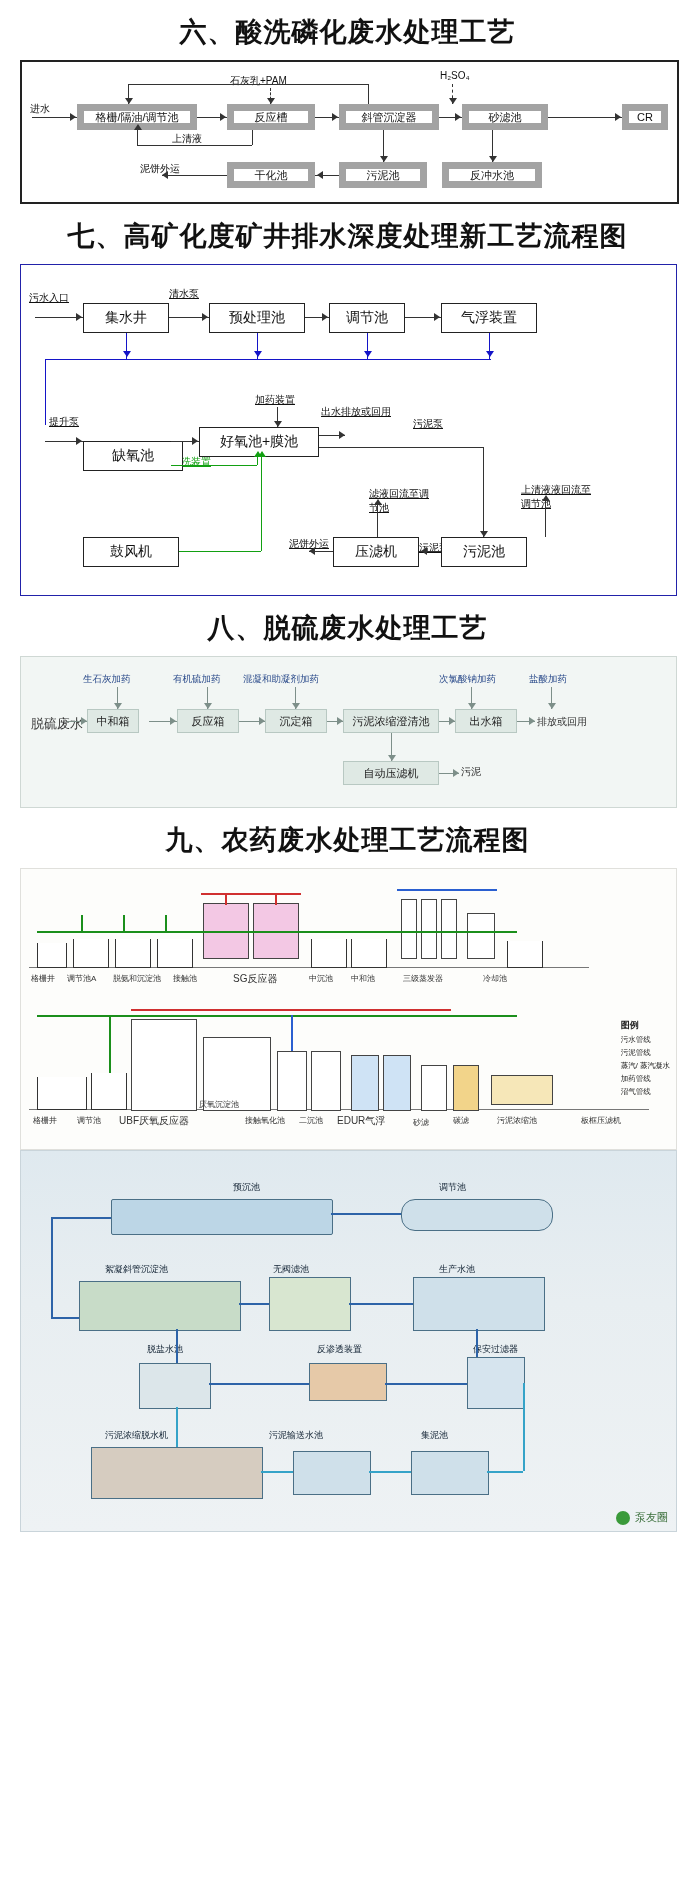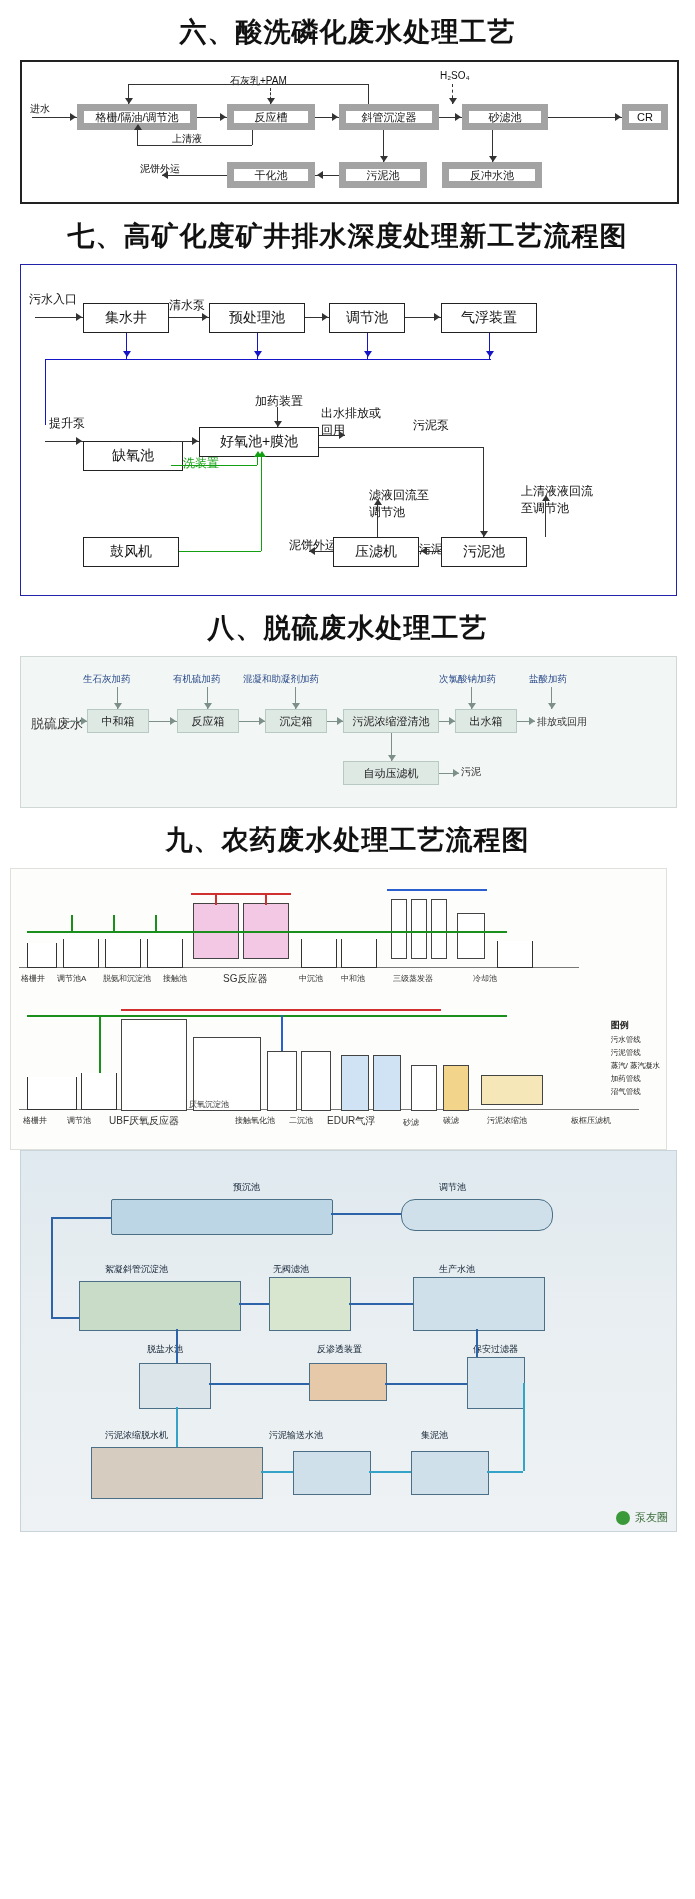--- a/index.html
+++ b/index.html
@@ -58,42 +58,42 @@
   #sec6-diagram .lbl{font-size:10px;}
 
   
   #sec7-diagram{
     width:655px;height:330px;
     border:1px solid #2222aa;
     background:#fff;
     margin-left:20px;
   }
   #sec7-diagram .node{font-size:14px;height:30px;border:1px solid #222;}
-  #sec7-diagram .lbl{font-size:12px;color:#111;}
+  #sec7-diagram .lbl{font-size:10px;color:#111;text-decoration:underline;}
   #sec7-diagram .lbl.g{color:#12a012;}
 
   
   #sec8-diagram{
     width:655px;height:150px;
     background:#f2f6f4;
     border:1px solid #cfd8d4;
     margin-left:20px;
   }
   #sec8-diagram .node{
     font-size:11px;height:24px;background:#dfe9e4;border:1px solid #b8c8c2;color:#222;
   }
   #sec8-diagram .lbl{font-size:9.5px;color:#2a4a8a;}
   #sec8-diagram .lbl.dark{color:#333;}
   #sec8-diagram .ln{background:#7d8f89;}
   #sec8-diagram .arr.r{border-left-color:#7d8f89;}
   #sec8-diagram .arr.d{border-top-color:#7d8f89;}
 
   
   #sec9-diagram{
-    width:655px;height:280px;margin-left:10px;
+    width:655px;height:280px;margin-left:20px;
     background:#fdfdfb;border:1px solid #e0e0dc;position:relative;overflow:hidden;
   }
   #sec9-diagram .cap{position:absolute;font-size:8px;color:#333;white-space:nowrap;}
   #sec9-diagram .cap.big{font-size:10px;}
   #sec9-diagram .basin{position:absolute;border:1px solid #333;border-top:none;background:#fff;}
   #sec9-diagram .tank{position:absolute;border:1px solid #444;background:#fff;}
   #sec9-diagram .pipe{position:absolute;background:#1b8f1b;}
   #sec9-diagram .pipe.h{height:1.5px;}
   #sec9-diagram .pipe.v{width:1.5px;}
   #sec9-diagram .pipe.red{background:#d03030;}
@@ -185,21 +185,21 @@
     <div class="arr l" style="left:140px;top:109px;"></div>
 
     <div class="ln v" style="left:470px;top:68px;height:32px;"></div>
     <div class="arr d" style="left:467px;top:94px;"></div>
   </div>
 
   <h2 class="section-title">七、高矿化度矿井排水深度处理新工艺流程图</h2>
 
   <div class="diagram" id="sec7-diagram">
     <div class="lbl" style="left:8px;top:26px;">污水入口</div>
-    <div class="lbl" style="left:148px;top:32px;">清水泵</div>
+    <div class="lbl" style="left:148px;top:22px;">清水泵</div>
     <div class="lbl" style="left:28px;top:150px;">提升泵</div>
     <div class="lbl" style="left:234px;top:128px;">加药装置</div>
     <div class="lbl" style="left:300px;top:140px;width:70px;white-space:normal;">出水排放或回用</div>
     <div class="lbl" style="left:392px;top:152px;">污泥泵</div>
     <div class="lbl g" style="left:150px;top:190px;">清洗装置</div>
     <div class="lbl" style="left:268px;top:272px;">泥饼外运</div>
     <div class="lbl" style="left:348px;top:222px;width:60px;white-space:normal;">滤液回流至调节池</div>
     <div class="lbl" style="left:398px;top:276px;">污泥泵</div>
     <div class="lbl" style="left:500px;top:218px;width:78px;white-space:normal;">上清液液回流至调节池</div>
 
@@ -276,21 +276,21 @@
   <div class="diagram" id="sec8-diagram">
     <div class="lbl dark" style="left:10px;top:58px;font-size:13px;">脱硫废水</div>
     <div class="lbl" style="left:62px;top:16px;">生石灰加药</div>
     <div class="lbl" style="left:152px;top:16px;">有机硫加药</div>
     <div class="lbl" style="left:222px;top:16px;">混凝和助凝剂加药</div>
     <div class="lbl" style="left:418px;top:16px;">次氯酸钠加药</div>
     <div class="lbl" style="left:508px;top:16px;">盐酸加药</div>
     <div class="lbl dark" style="left:516px;top:58px;font-size:10px;">排放或回用</div>
     <div class="lbl dark" style="left:440px;top:108px;font-size:10px;">污泥</div>
 
-    <div class="node" style="left:66px;top:52px;width:62px;">中和箱</div>
+    <div class="node" style="left:66px;top:52px;width:52px;">中和箱</div>
     <div class="node" style="left:156px;top:52px;width:62px;">反应箱</div>
     <div class="node" style="left:244px;top:52px;width:62px;">沉定箱</div>
     <div class="node" style="left:322px;top:52px;width:96px;">污泥浓缩澄清池</div>
     <div class="node" style="left:434px;top:52px;width:62px;">出水箱</div>
     <div class="node" style="left:322px;top:104px;width:96px;">自动压滤机</div>
 
     <div class="ln h" style="left:46px;top:64px;width:20px;"></div>
     <div class="arr r" style="left:60px;top:60px;"></div>
     <div class="ln h" style="left:128px;top:64px;width:28px;"></div>
     <div class="arr r" style="left:149px;top:60px;"></div>

